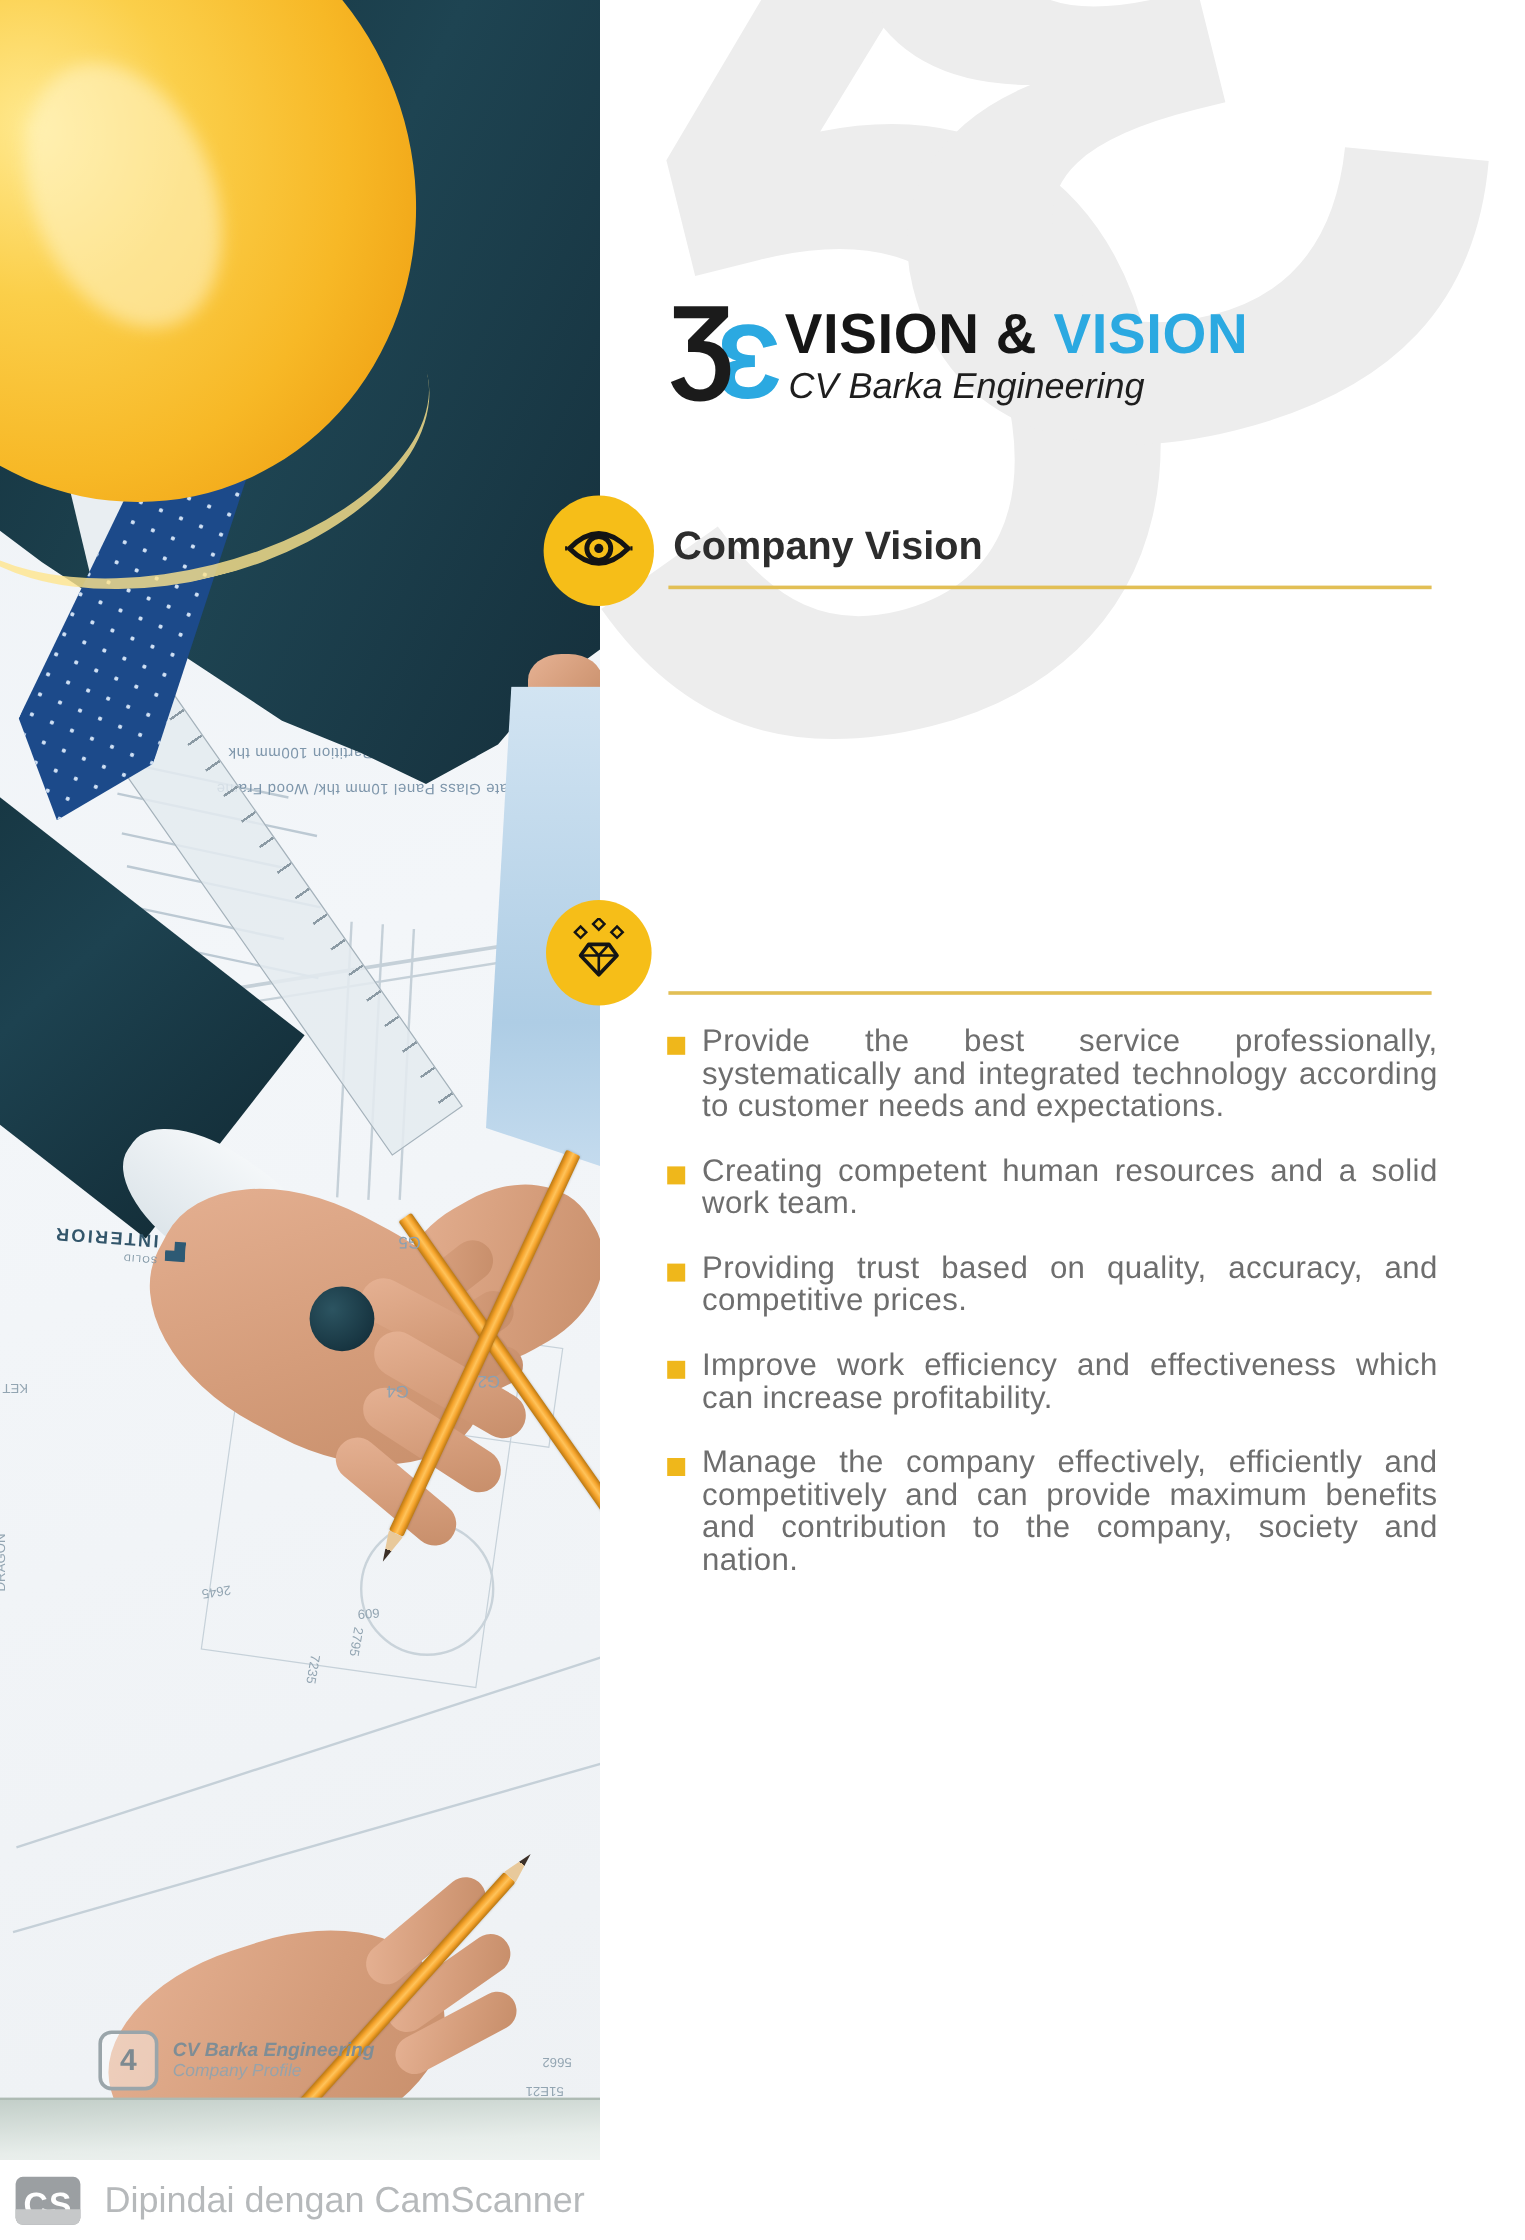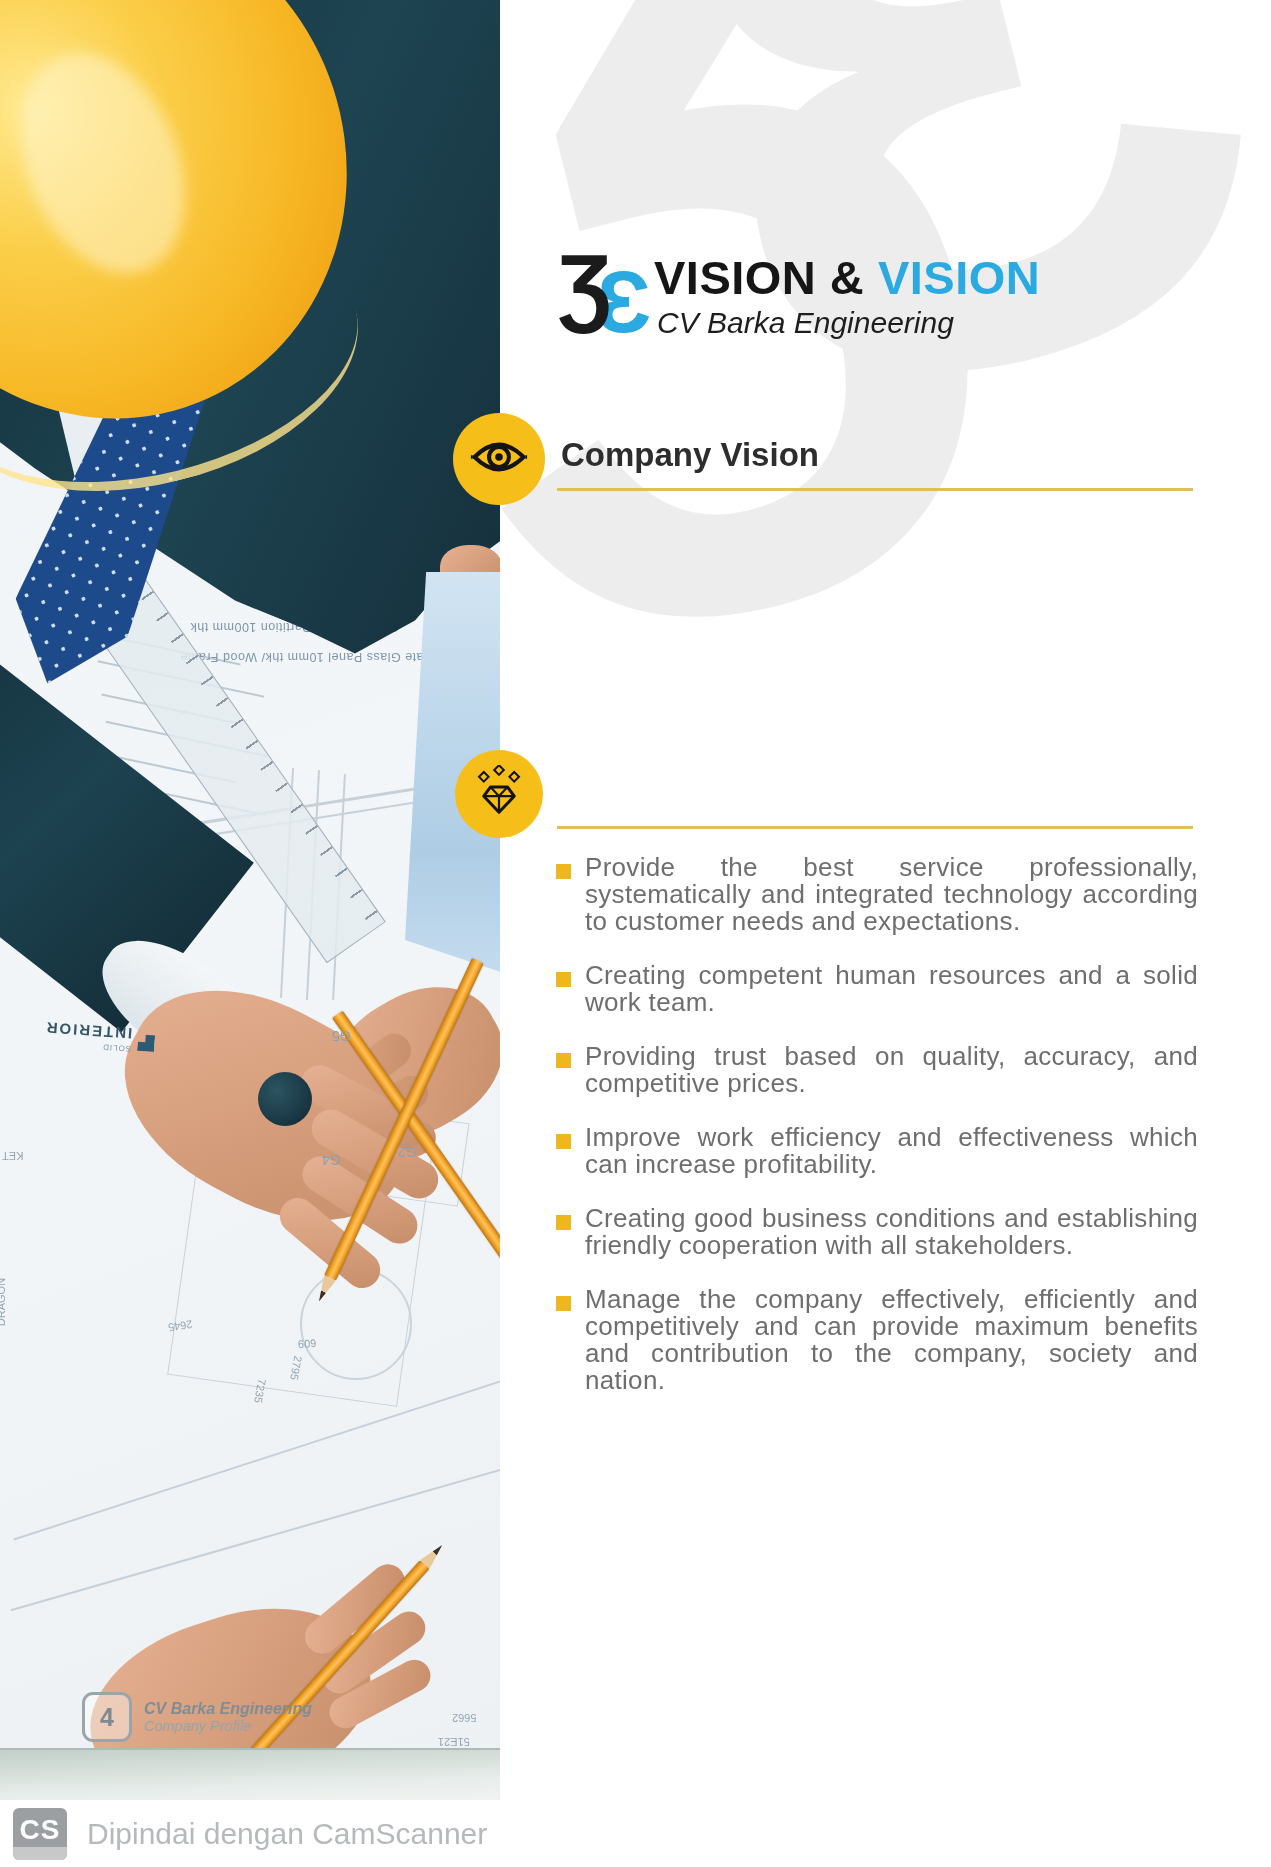--- a/index.html
+++ b/index.html
@@ -110,22 +110,22 @@
   .body-text{color:#6e6e6e;font-size:26px;line-height:40px;letter-spacing:.3px;
     text-align:justify;}
   .vision-text{position:absolute;left:556px;top:510px;width:640px;}
   .mission-list{position:absolute;left:556px;top:854px;width:642px;margin:0;padding:0;list-style:none;}
   .mission-list li{display:flex;gap:14px;margin-bottom:27px;}
   .mission-list .bullet{flex:none;width:15px;height:15px;background:#efb71b;margin-top:10px;}
   .mission-list p{margin:0;line-height:27px;}
   
   .scan-bar{position:absolute;left:0;top:1800px;width:1271px;height:67px;background:#ffffff;
     display:flex;align-items:center;z-index:4;}
-  .cs-logo{position:relative;width:54px;height:52px;margin-left:13px;background:#9b9fa2;
-    border-radius:6px;display:flex;align-items:center;justify-content:center;}
+  .cs-logo{position:relative;width:54px;height:40px;margin-left:13px;background:#9b9fa2;
+    border-radius:6px;display:flex;align-items:flex-end;justify-content:center;}
   .cs-logo .cs-txt{color:#ffffff;font-weight:bold;font-size:28px;letter-spacing:1px;margin-top:-8px;}
   .cs-logo .cs-tab{position:absolute;left:0;bottom:0;width:100%;height:13px;background:#c6c8c9;
     border-radius:0 0 6px 6px;}
   .scan-text{margin-left:20px;font-size:30px;color:#b6b9bb;}
 </style>
 </head>
 <body>
 
 <div class="page">
 
@@ -271,24 +271,20 @@
       <li>
         <span class="bullet"></span>
         <p class="body-text">Providing trust based on quality, accuracy, and competitive prices.</p>
       </li>
       <li>
         <span class="bullet"></span>
         <p class="body-text">Improve work efficiency and effectiveness which can increase profitability.</p>
       </li>
       <li>
         <span class="bullet"></span>
-        <p class="body-text">Creating good business conditions and establishing friendly cooperation with all stakeholders.</p>
-      </li>
-      <li>
-        <span class="bullet"></span>
         <p class="body-text">Manage the company effectively, efficiently and competitively and can provide maximum benefits and contribution to the company, society and nation.</p>
       </li>
     </ul>
   </div>
 
   <div class="scan-bar">
     <div class="cs-logo">
       <span class="cs-txt">CS</span>
       <span class="cs-tab"></span>
     </div>

